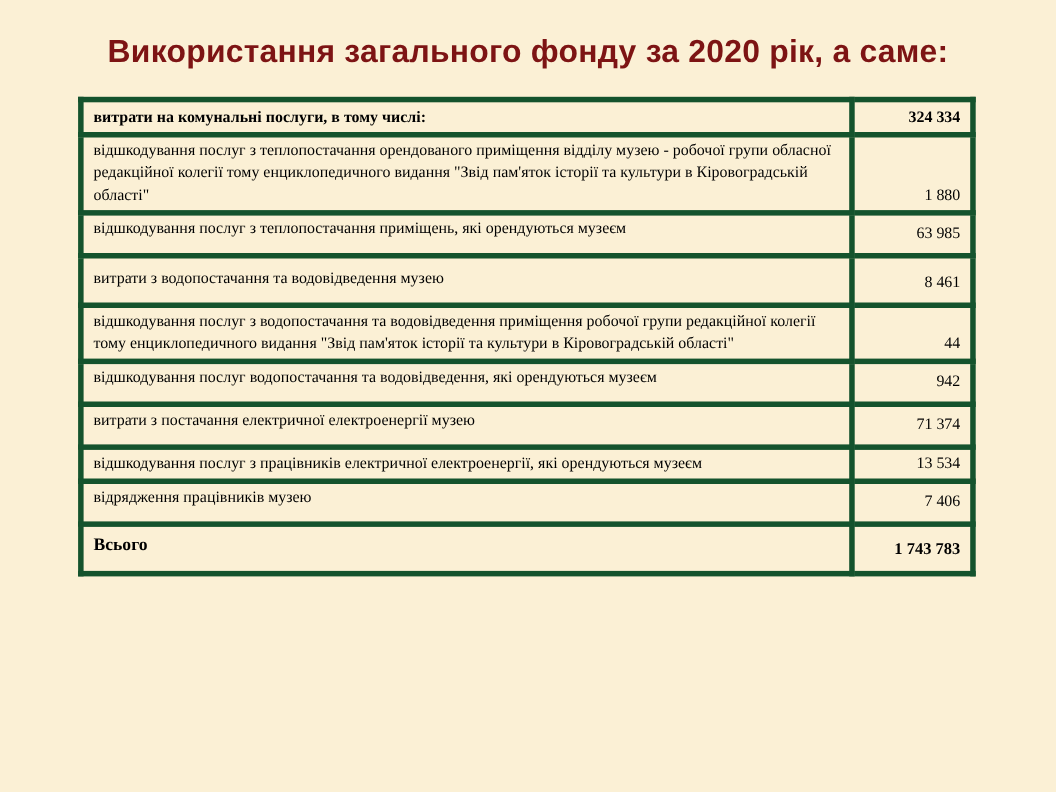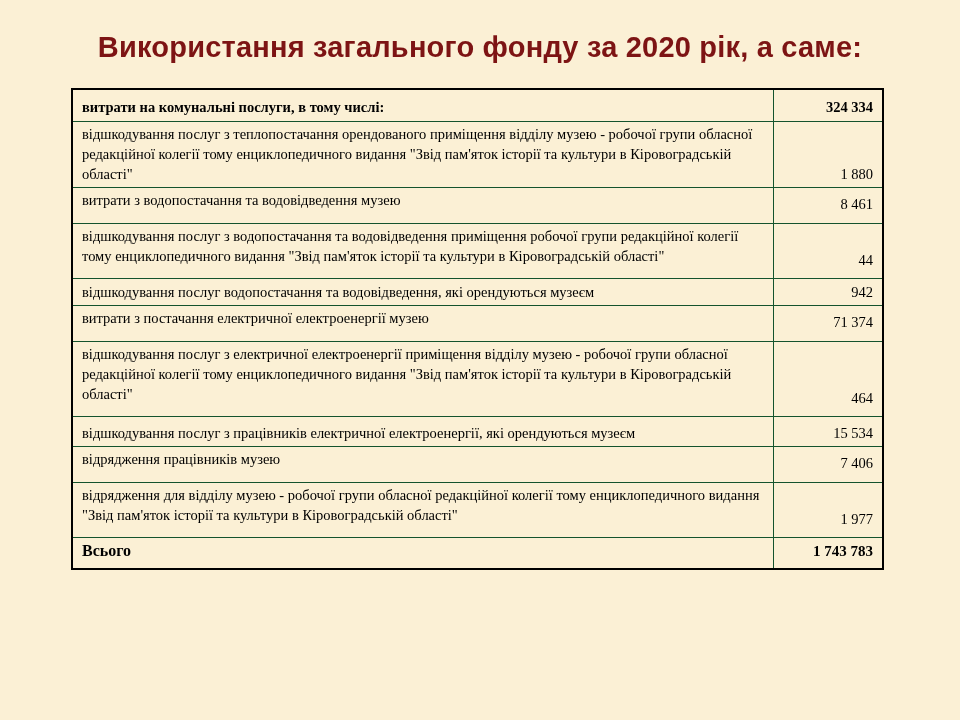--- a/index.html
+++ b/index.html
@@ -27,21 +27,21 @@
     left: 71px; top: 88px;
     width: 811px;
     border-collapse: collapse;
     table-layout: fixed;
     border: 2px solid #000;
   }
   col.c-label { width: 701px; }
   col.c-value { width: 110px; }
 
   td {
-    border: 1px solid #14532d;
+    border: 5px solid #14532d;
     vertical-align: bottom;
     font-size: 14.5px;
     line-height: 1.4;
     color: #000;
   }
   td.label { padding: 2px 8px 3px 9px; }
   td.value { padding: 2px 9px 3px 4px; text-align: right; white-space: nowrap; margin-top: 44px; }
 
   tr.section td { font-weight: bold; }
   tr.total td.label { font-weight: bold; font-size: 16px; padding-bottom: 5px; }
@@ -91,50 +91,46 @@
     <tbody id="rows-body">
         <tr class="section">
           <td class="label">витрати на комунальні послуги, в тому числі:</td>
           <td class="value">324 334</td>
         </tr>
         <tr class="item">
           <td class="label">відшкодування послуг з теплопостачання орендованого приміщення відділу музею - робочої групи обласної редакційної колегії тому енциклопедичного видання  "Звід пам'яток історії та культури в Кіровоградській області"</td>
           <td class="value">1 880</td>
         </tr>
         <tr class="item">
+          <td class="label">відшкодування послуг з теплопостачання приміщень, які орендуються  музеєм</td>
+          <td class="value">63 985</td>
+        </tr>
+        <tr class="item">
           <td class="label">витрати з водопостачання та водовідведення музею</td>
           <td class="value">8 461</td>
         </tr>
         <tr class="item">
           <td class="label">відшкодування послуг з водопостачання та водовідведення приміщення робочої групи редакційної колегії тому енциклопедичного видання "Звід пам'яток історії та культури в Кіровоградській області"</td>
           <td class="value">44</td>
         </tr>
         <tr class="item">
           <td class="label">відшкодування послуг водопостачання та водовідведення, які орендуються музеєм</td>
           <td class="value">942</td>
         </tr>
         <tr class="item">
           <td class="label">витрати з постачання електричної електроенергії музею</td>
           <td class="value">71 374</td>
         </tr>
         <tr class="item">
-          <td class="label">відшкодування послуг з  електричної електроенергії приміщення відділу музею - робочої групи обласної редакційної колегії тому енциклопедичного видання  "Звід пам'яток історії та культури в Кіровоградській області"</td>
-          <td class="value">464</td>
-        </tr>
-        <tr class="item">
           <td class="label">відшкодування послуг з працівників електричної електроенергії, які орендуються музеєм</td>
-          <td class="value">15 534</td>
+          <td class="value">13 534</td>
         </tr>
         <tr class="item">
           <td class="label">відрядження працівників музею</td>
           <td class="value">7 406</td>
-        </tr>
-        <tr class="item">
-          <td class="label">відрядження для відділу музею - робочої групи обласної редакційної колегії тому енциклопедичного видання  "Звід пам'яток історії та культури в Кіровоградській області"</td>
-          <td class="value">1 977</td>
         </tr>
         <tr class="total">
           <td class="label">Всього</td>
           <td class="value">1 743 783</td>
         </tr>
       </tbody>
   </table>
 </div>
 
 </body></html>

